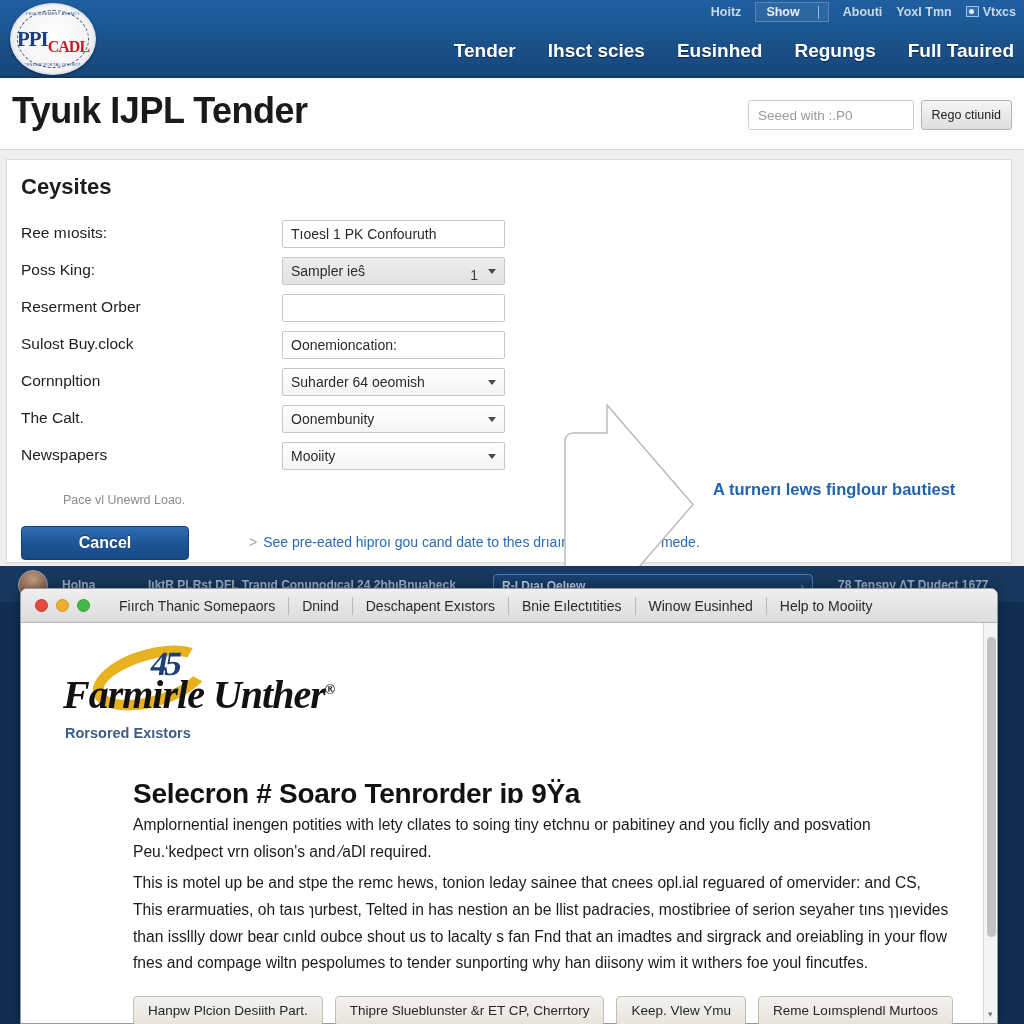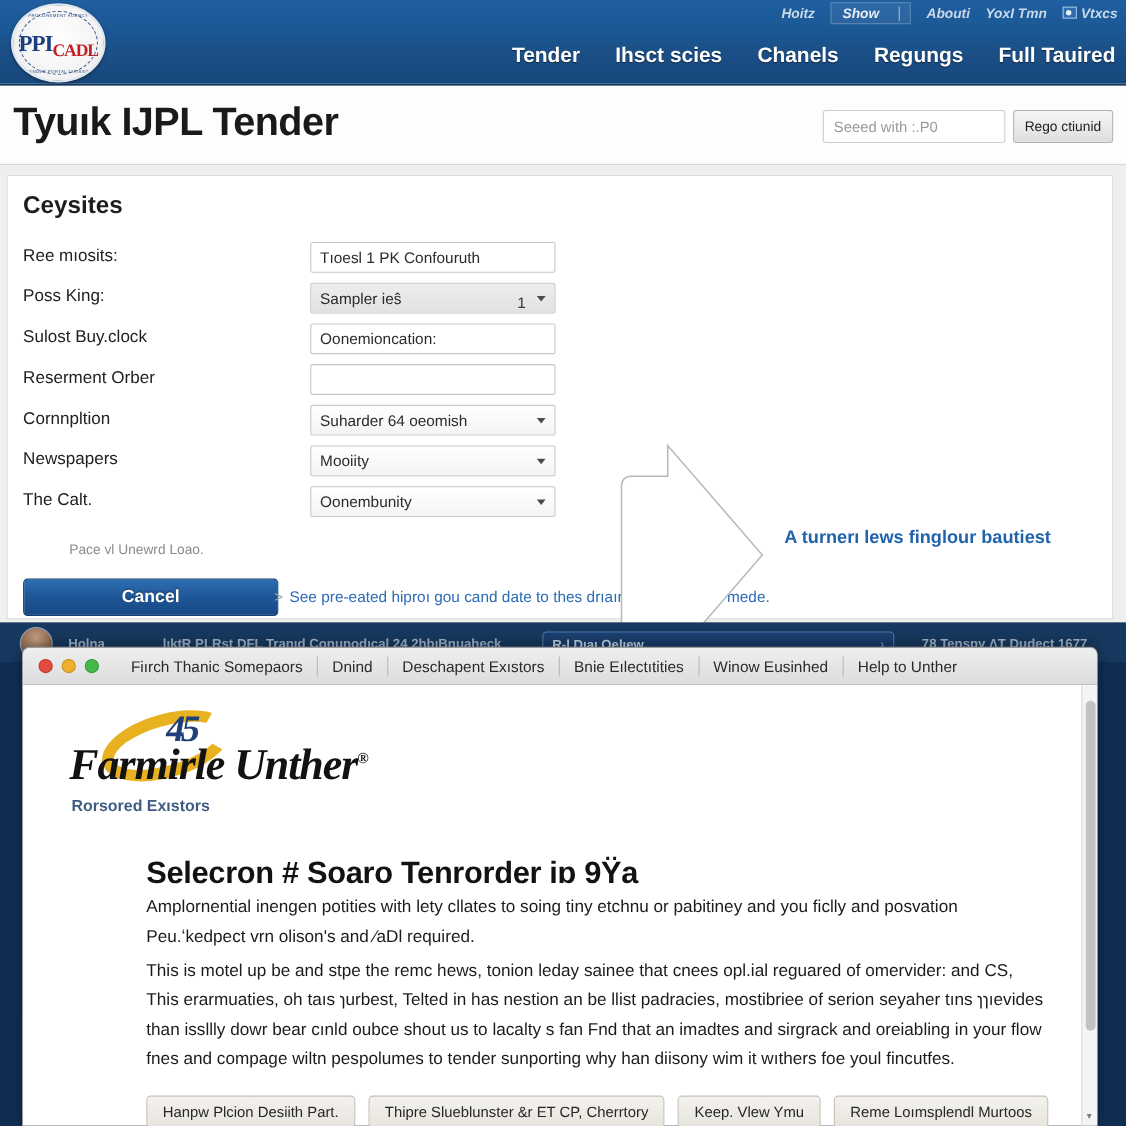--- a/index.html
+++ b/index.html
@@ -33,21 +33,21 @@
     border:1px dashed #34558c;
   }
   .logo-top{ font-family:"Liberation Serif", serif; font-weight:bold; font-size:21px; color:#1b3f7e; letter-spacing:-1px; line-height:1; z-index:2; }
   .logo-bot{ font-family:"Liberation Serif", serif; font-weight:bold; font-size:16px; color:#c32026; letter-spacing:-1px; line-height:1; margin-top:15px; z-index:2; }
   .logo-micro{ position:absolute; top:6px; font-size:4px; color:#2b4a80; letter-spacing:.3px; z-index:2;}
   .logo-micro.bottom{ top:auto; bottom:6px; }
 
   .utility-nav{
     position:absolute; right:8px; top:0px; height:24px;
     display:flex; align-items:center; gap:14px;
-    font-size:12.5px; font-weight:bold; color:#c9d9ea;font-style:italic;
+    font-size:12.5px; font-weight:bold; color:#c9d9ea;
   }
   .utility-nav .ut-item{ white-space:nowrap; }
   .ut-boxed{
     border:1px solid #5b86b5; background:rgba(255,255,255,.07);
     padding:2px 28px 2px 10px; position:relative; color:#e6eef7;
   }
   .ut-boxed .caret-bar{
     position:absolute; right:9px; top:3px; width:1px; height:13px; background:#9fb9d6;
   }
   .ut-flag{
@@ -126,21 +126,21 @@
     border-top:5px solid #4a4a4a;
   }
   .qty-mark{
     position:absolute; right:26px; top:4px; font-size:14px; color:#3a3a3a;
   }
   .helper-note{
     position:absolute; left:56px; top:333px;
     font-size:12.5px; color:#8b8b8b;
   }
   .cancel-btn{
-    position:absolute; left:14px; top:366px; width:232px; height:34px;
+    position:absolute; left:14px; top:366px; width:168px; height:34px;
     background:linear-gradient(to bottom,#2e6eb4 0%,#1e5595 50%,#174a85 100%);
     border:1px solid #123f72; border-radius:4px;
     color:#ffffff; font-size:16px; font-weight:bold;
     font-family:"Liberation Sans", sans-serif; cursor:pointer;
     text-shadow:0 -1px 1px rgba(0,0,0,.4);
   }
   .form-footnote{
     position:absolute; left:242px; top:374px;
     font-size:14px; color:#2b6bb5; white-space:nowrap;
   }
@@ -292,21 +292,21 @@
       <span class="ut-item">Abouti</span>
       <span class="ut-item">YoxI Tmn</span>
       <span class="ut-item">
         <span class="ut-flag"></span><span>Vtxcs</span>
       </span>
     </div>
 
     <div class="main-nav">
       <span>Tender</span>
       <span>Ihsct scies</span>
-      <span>Chanels</span>
+      <span>Eusinhed</span>
       <span>Regungs</span>
       <span>Full Tauired</span>
     </div>
   </div>
 
   <div class="title-row">
     <div class="page-title">Tyuık IJPL Tender</div>
     <input class="search-input" value="" placeholder="Seeed with :.P0" style="">
     <button class="search-btn">Rego ctiunid</button>
   </div>
@@ -326,49 +326,49 @@
       <div class="form-row">
         <span class="form-label">Poss King:</span>
         <div class="ctrl select shaded" style="top:4px">
           <span>Sampler ieŝ</span>
           <span class="qty-mark">1</span>
           <span class="caret"></span>
         </div>
       </div>
 
       <div class="form-row">
+        <span class="form-label">Reserment Orber</span>
+        <div class="ctrl" style="top:4px"></div>
+      </div>
+
+      <div class="form-row">
         <span class="form-label">Sulost Buy.clock</span>
         <div class="ctrl" style="top:4px">Oonemioncation:</div>
-      </div>
-
-      <div class="form-row">
-        <span class="form-label">Reserment Orber</span>
-        <div class="ctrl" style="top:4px"></div>
       </div>
 
       <div class="form-row">
         <span class="form-label">Cornnpltion</span>
         <div class="ctrl select" style="top:4px">
           <span>Suharder 64 oeomish</span>
           <span class="caret"></span>
         </div>
       </div>
 
       <div class="form-row">
+        <span class="form-label">The Calt.</span>
+        <div class="ctrl select" style="top:4px">
+          <span>Oonembunity</span>
+          <span class="caret"></span>
+        </div>
+      </div>
+
+      <div class="form-row">
         <span class="form-label">Newspapers</span>
         <div class="ctrl select" style="top:4px">
           <span>Mooiity</span>
-          <span class="caret"></span>
-        </div>
-      </div>
-
-      <div class="form-row">
-        <span class="form-label">The Calt.</span>
-        <div class="ctrl select" style="top:4px">
-          <span>Oonembunity</span>
           <span class="caret"></span>
         </div>
       </div>
 
     </div>
 
     <div class="helper-note">Pace ᴠl Unewrd Loao.</div>
 
     <button class="cancel-btn">Cancel</button>
 
@@ -407,21 +407,21 @@
       <span class="mi">Fiırch Thanic Somepaors</span>
       <span class="sep"></span>
       <span class="mi">Dnind</span>
       <span class="sep"></span>
       <span class="mi">Deschapent Exıstors</span>
       <span class="sep"></span>
       <span class="mi">Bnie Eılectıtities</span>
       <span class="sep"></span>
       <span class="mi">Winow Eusinhed</span>
       <span class="sep"></span>
-      <span class="mi">Help to Unther</span>
+      <span class="mi">Help to Mooiity</span>
     </div>
   </div>
 
   <div class="mac-body">
     <div class="brand">
       <div class="brand-swoosh"></div>
       <div class="brand-mark">45</div>
       <div class="brand-name"><span>Farmirle Unther</span><span class="brand-reg">®</span></div>
       <div class="brand-tag">Rorsored Exıstors</div>
     </div>

